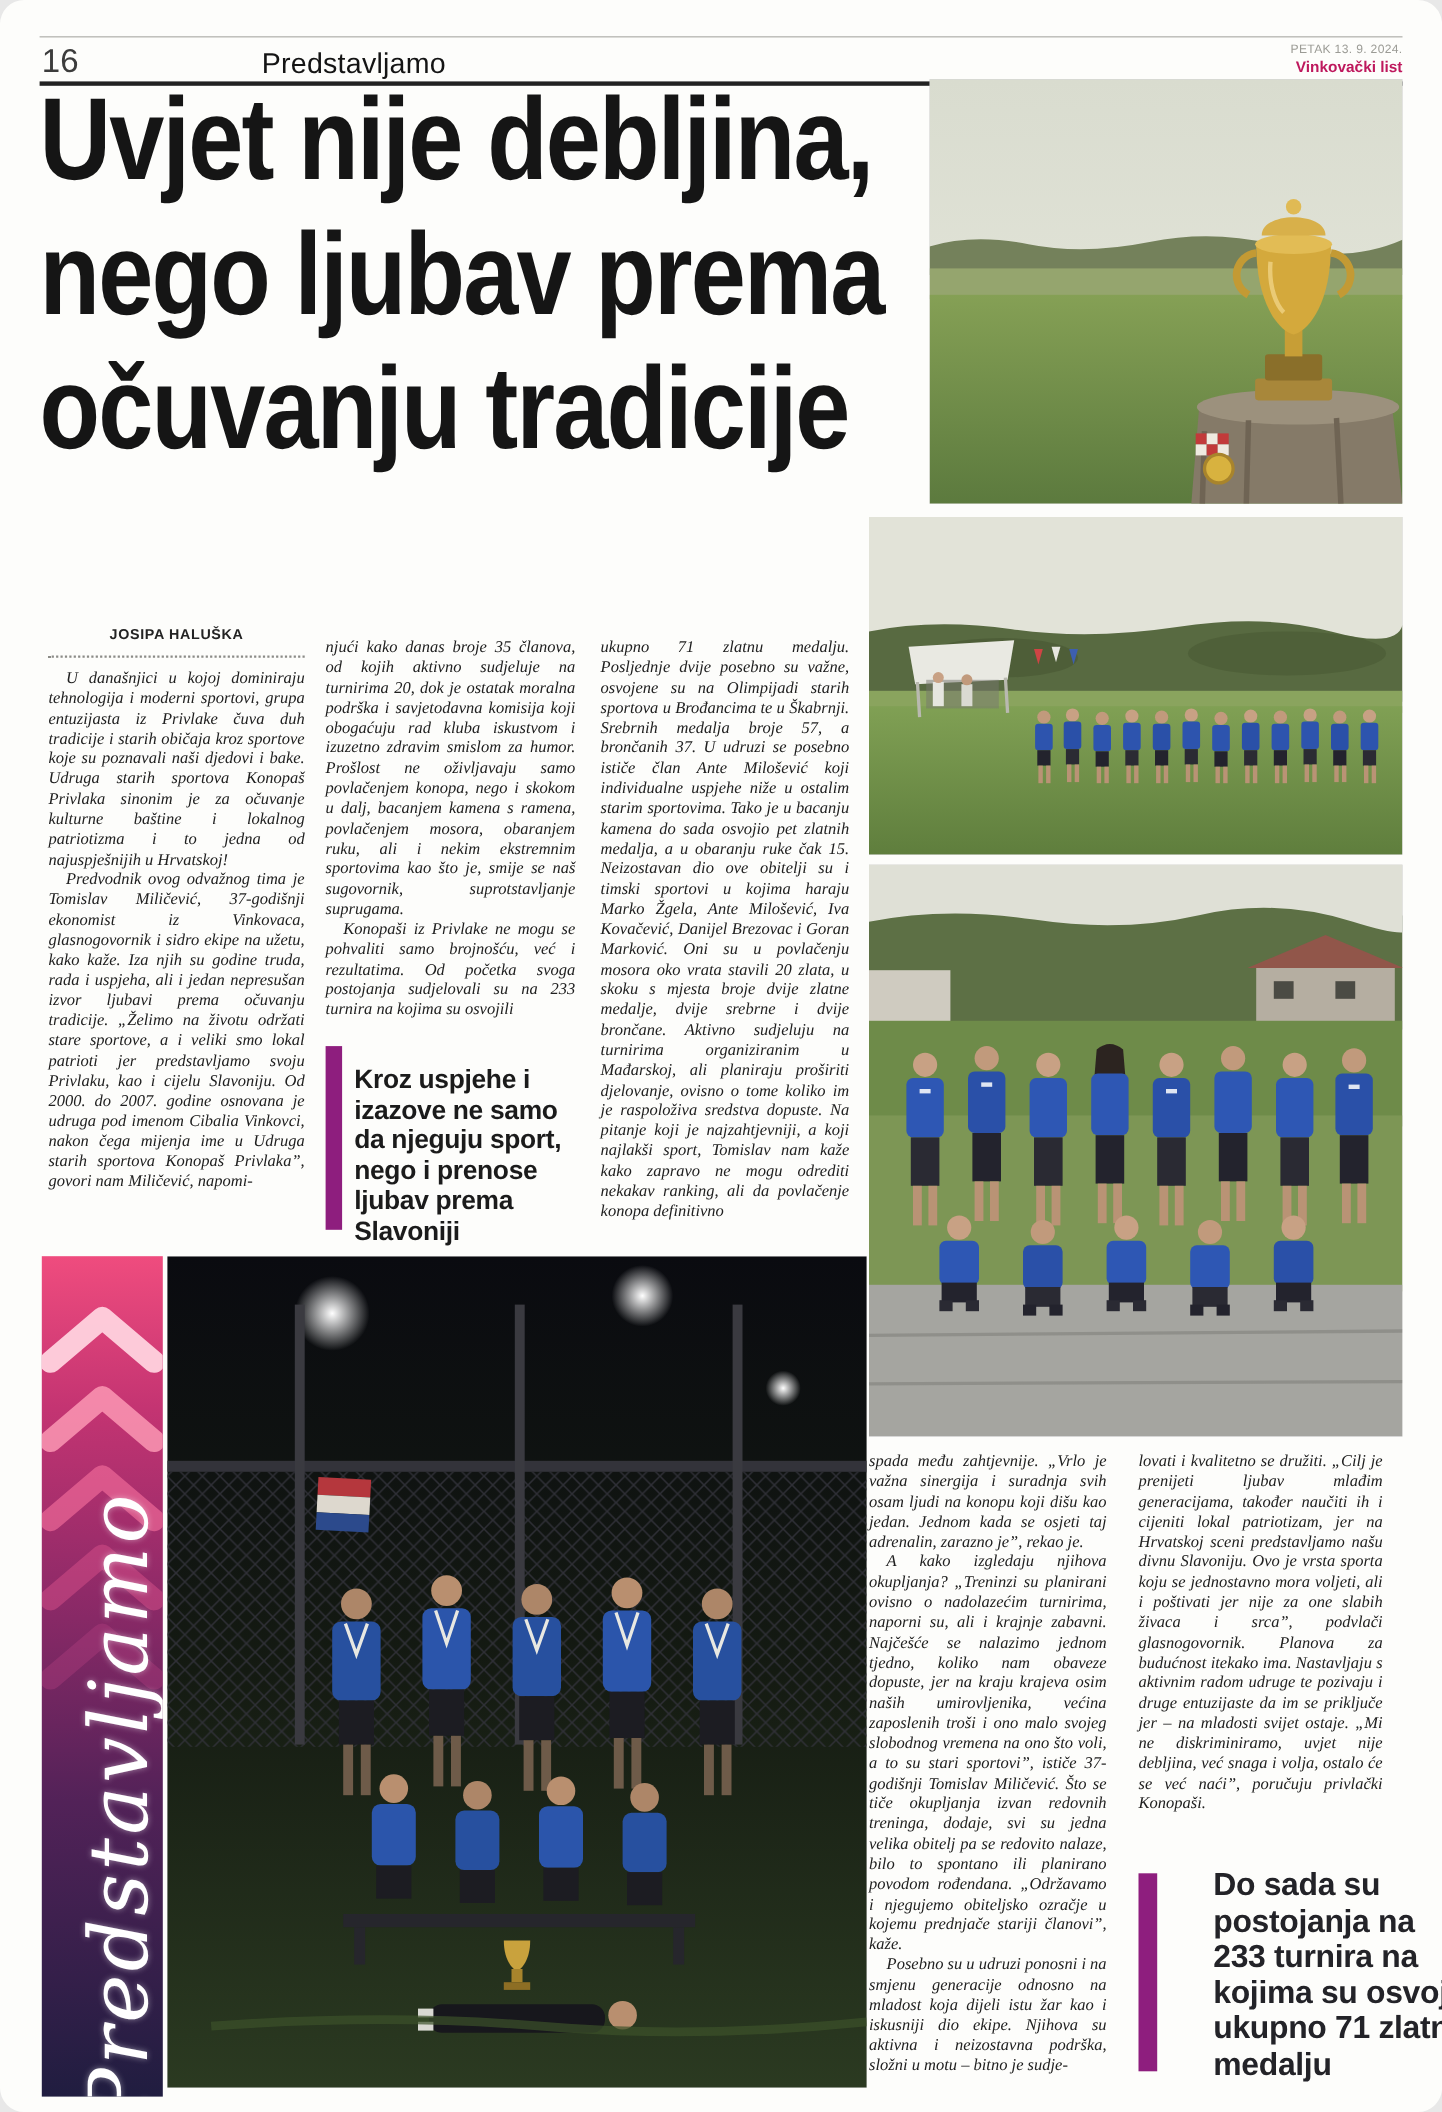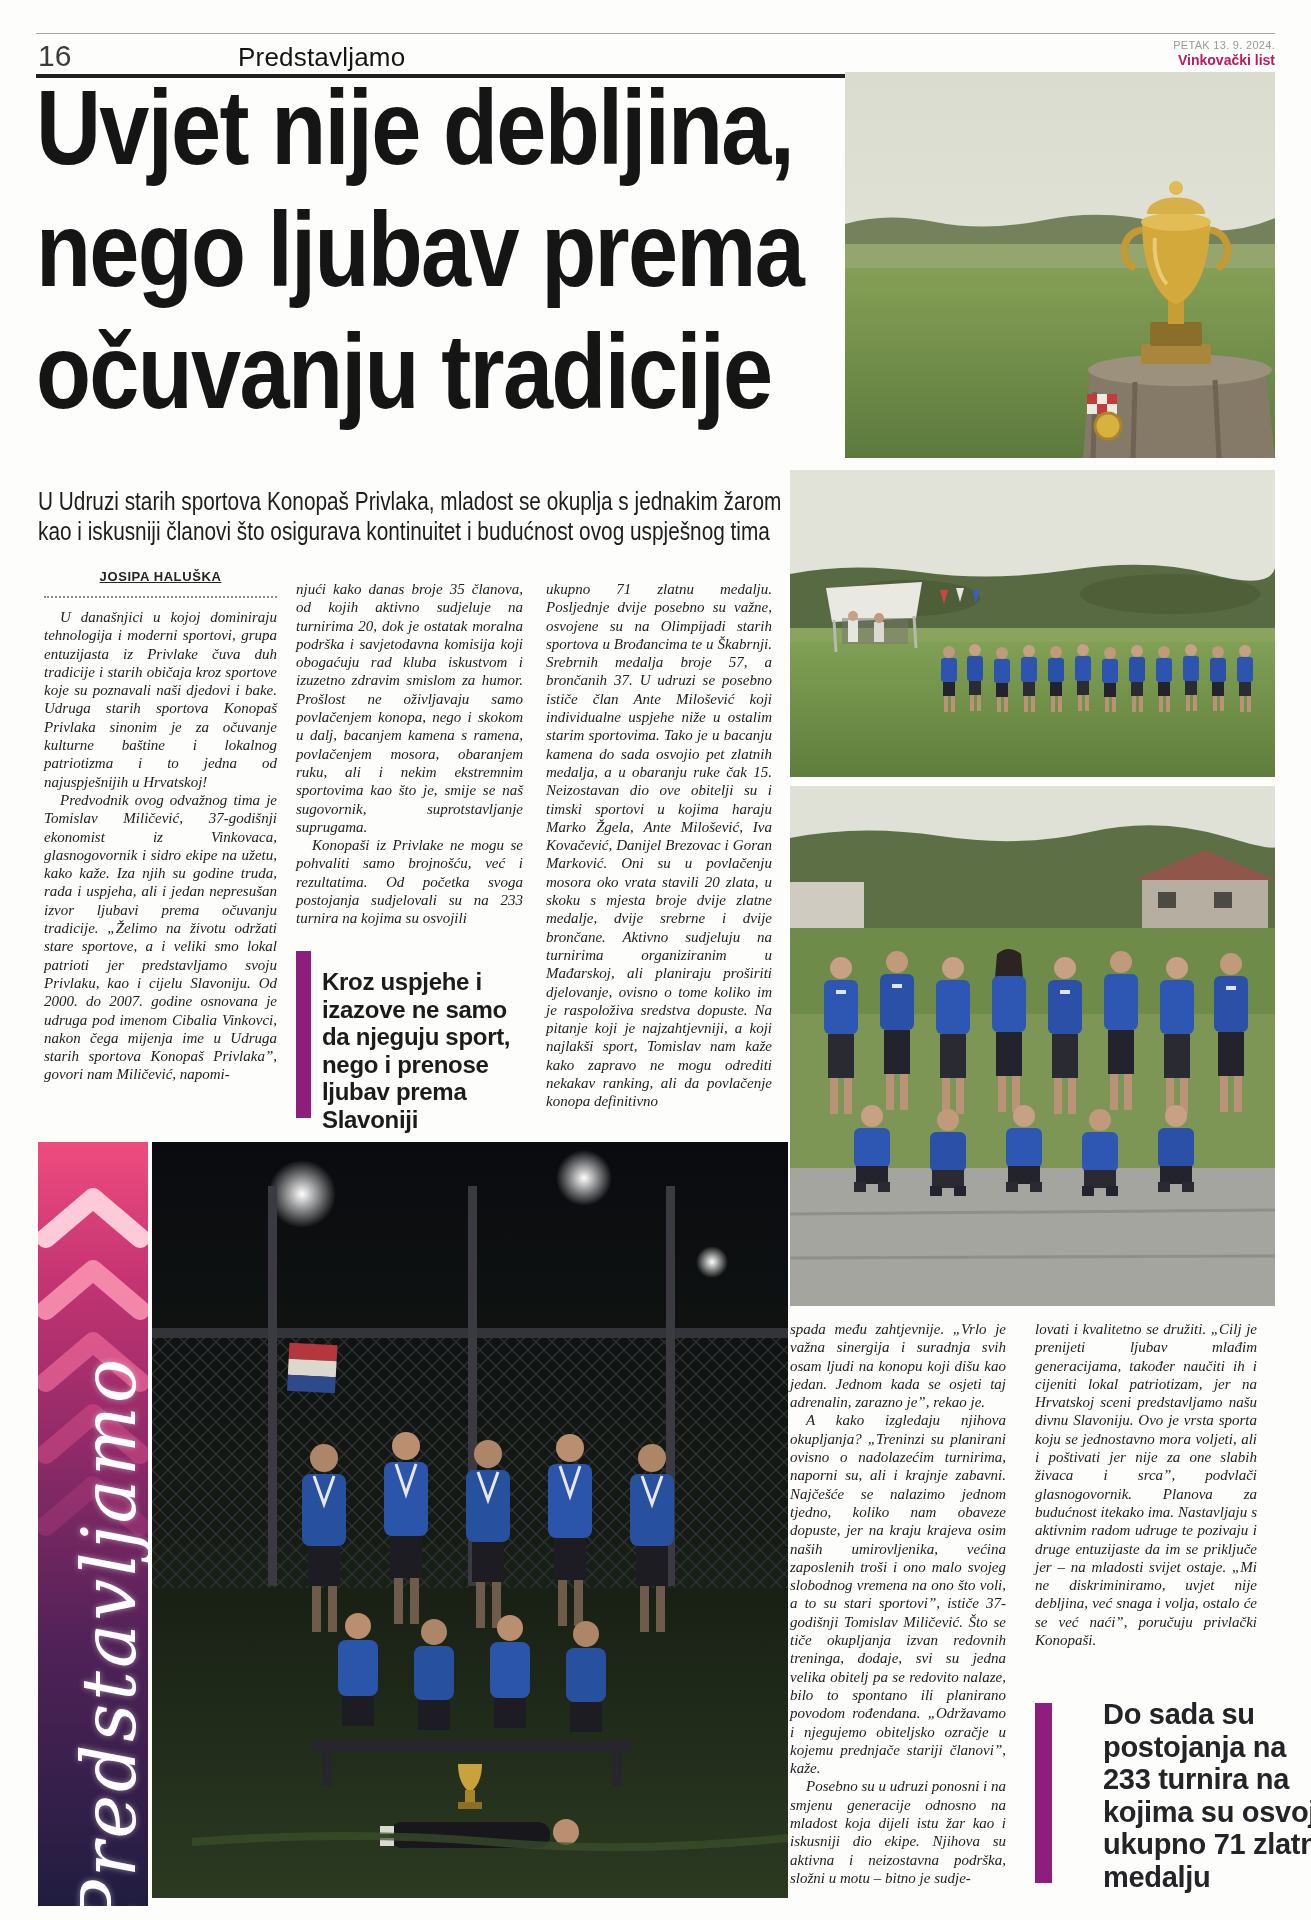--- a/index.html
+++ b/index.html
@@ -1,37 +1,37 @@
 <!DOCTYPE html>
 <html><head>
 <meta charset="utf-8">
 <style>
   html,body{margin:0;padding:0;background:#e8e8e8;}
   .page{position:relative;width:1311px;height:1920px;background:#fdfdfb;margin:0 auto;overflow:hidden;
-        font-family:"Liberation Sans",sans-serif;color:#1d1d1d;}
+        font-family:"Liberation Sans",sans-serif;color:#1d1d1d;border-radius:22px;}
   .abs{position:absolute;}
   
   .rule-thin{left:36px;top:33px;width:1239px;height:1px;background:#a7a7a3;}
   .page-num{left:38px;top:40px;font:400 30px/32px "Liberation Sans",sans-serif;color:#3c3c3c;}
   .section-title{left:238px;top:43px;font:400 26px/28px "Liberation Sans",sans-serif;color:#141414;letter-spacing:.2px;}
   .issue-meta{right:36px;top:38px;text-align:right;}
   .issue-date{font:400 11px/14px "Liberation Sans",sans-serif;color:#9b9b95;letter-spacing:.3px;}
   .pub-name{font:700 14px/17px "Liberation Sans",sans-serif;color:#be185d;}
   .rule-thick{left:36px;top:74px;width:1239px;height:4px;background:#222;}
   
   .headline{left:36px;top:66px;}
   .hl{display:block;font:700 106px/122px "Liberation Sans",sans-serif;color:#151515;letter-spacing:-2px;
       transform:scaleX(.85);transform-origin:0 50%;white-space:nowrap;}
   
   .subhead{left:38px;top:486px;}
   .sl{display:block;font:400 26px/30px "Liberation Sans",sans-serif;color:#1c1c1c;
       transform:scaleX(.8);transform-origin:0 50%;white-space:nowrap;}
   
   .byline{left:44px;top:569px;width:233px;text-align:center;font:700 13px/16px "Liberation Sans",sans-serif;
-          color:#232323;letter-spacing:.6px;text-decoration:underline;}
+          color:#232323;letter-spacing:.6px;}
   .byline-rule{left:44px;top:596px;width:233px;height:0;border-top:2px dotted #8b8b87;}
   
   .body-col{font:15px/18.3px "Liberation Serif",serif;color:#202020;text-align:justify;}
   .body-col p{margin:0;font-style:italic;}
   .body-col p.ind{text-indent:16px;}
   #col1{left:44px;top:608px;width:233px;}
   #col2{left:296px;top:580px;width:227px;}
   #col3{left:546px;top:580px;width:226px;}
   #col4{left:790px;top:1320px;width:216px;}
   #col5{left:1035px;top:1320px;width:222px;}
@@ -117,24 +117,20 @@
           <rect x="262" y="322" width="10" height="10" fill="#c23a3a"></rect>
             <rect x="242" y="332" width="10" height="10" fill="#efeae0"></rect>
           <rect x="252" y="332" width="10" height="10" fill="#c23a3a"></rect>
             <rect x="262" y="332" width="10" height="10" fill="#efeae0"></rect>
         </g>
         <circle cx="263" cy="354" r="13" fill="#d8b23f" stroke="#a8842c" stroke-width="3"></circle>
       </g>
     </svg>
   </div>
 
-  <div class="abs subhead">
-    <span class="sl">U Udruzi starih sportova Konopaš Privlaka, mladost se okuplja s jednakim žarom</span>
-    <span class="sl">kao i iskusniji članovi što osigurava kontinuitet i budućnost ovog uspješnog tima</span>
-  </div>
 
   <div class="abs byline">JOSIPA HALUŠKA</div>
   <div class="abs byline-rule"></div>
 
   <div class="abs body-col" id="col1">
     <p class="ind">U današnjici u kojoj dominiraju tehnologija i moderni sportovi, grupa entuzijasta iz Privlake čuva duh tradicije i starih običaja kroz sportove koje su poznavali naši djedovi i bake. Udruga starih sportova Konopaš Privlaka sinonim je za očuvanje kulturne baštine i lokalnog patriotizma i to jedna od najuspješnijih u Hrvatskoj!</p>
     <p class="ind">Predvodnik ovog odvažnog tima je Tomislav Miličević, 37-godišnji ekonomist iz Vinkovaca, glasnogovornik i sidro ekipe na užetu, kako kaže. Iza njih su godine truda, rada i uspjeha, ali i jedan nepresušan izvor ljubavi prema očuvanju tradicije. „Želimo na životu održati stare sportove, a i veliki smo lokal patrioti jer predstavljamo svoju Privlaku, kao i cijelu Slavoniju. Od 2000. do 2007. godine osnovana je udruga pod imenom Cibalia Vinkovci, nakon čega mijenja ime u Udruga starih sportova Konopaš Privlaka”, govori nam Miličević, napomi-</p>
   </div>
   <div class="abs body-col" id="col2">
     <p>njući kako danas broje 35 članova, od kojih aktivno sudjeluje na turnirima 20, dok je ostatak moralna podrška i savjetodavna komisija koji obogaćuju rad kluba iskustvom i izuzetno zdravim smislom za humor. Prošlost ne oživljavaju samo povlačenjem konopa, nego i skokom u dalj, bacanjem kamena s ramena, povlačenjem mosora, obaranjem ruku, ali i nekim ekstremnim sportovima kao što je, smije se naš sugovornik, suprotstavljanje suprugama.</p>

